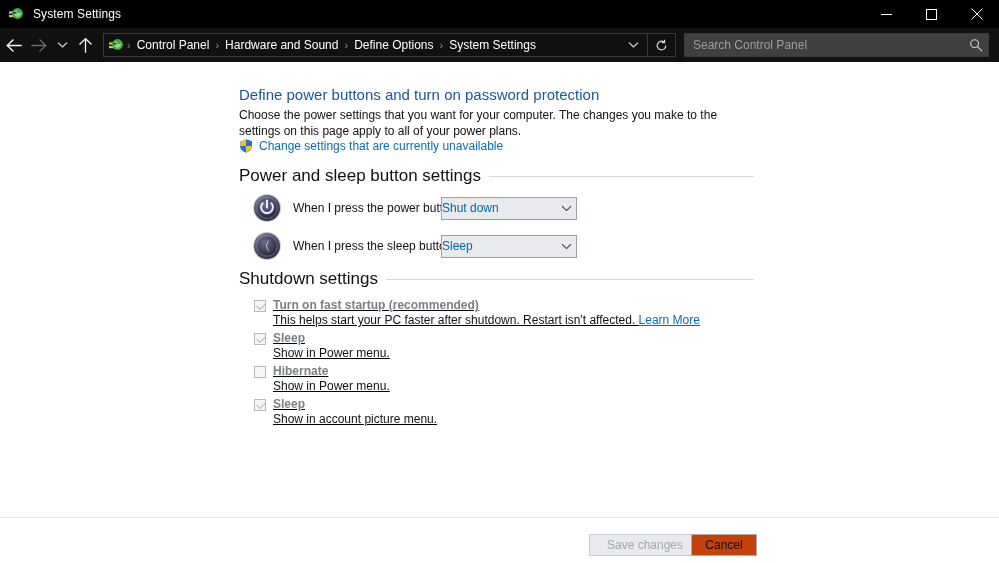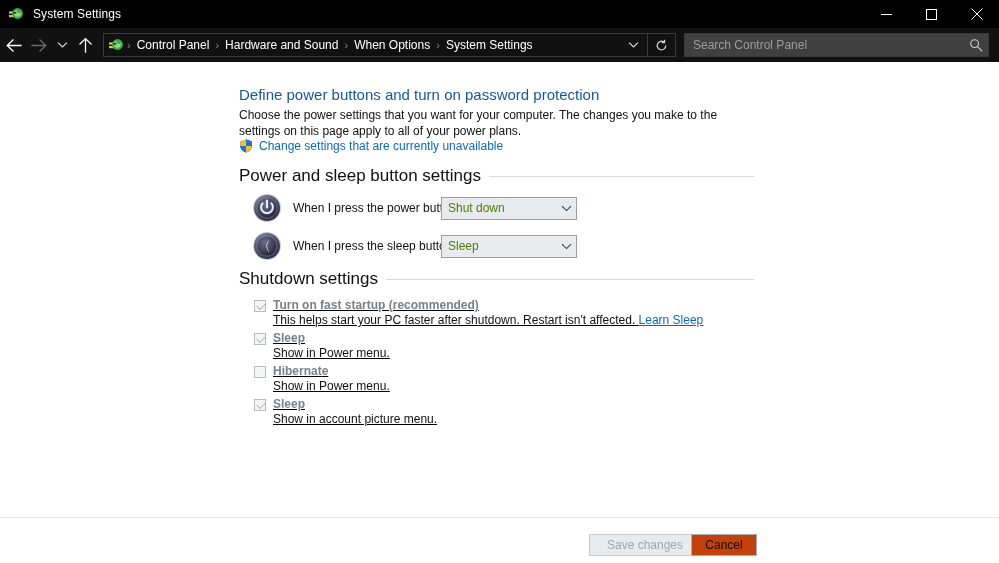--- a/index.html
+++ b/index.html
@@ -157,22 +157,21 @@
   .pwr-icon { width: 30px; height: 30px; flex: none; }
   .row-label {
     font-size: 12px; color: #111111;
     margin-left: 11px; width: 148px; white-space: nowrap;
   }
   .combo {
     width: 136px; height: 23px;
     border: 1px solid #999fa6;
     background: #e8eaed;
     display: flex; align-items: center;
-    font-size: 12px; color: #4d7c0f;
-    padding-left: 6px;
+    font-size: 12px; color: #0369a1;
     position: relative;
   }
   .combo .cb-val { flex: 1 1 auto; white-space: nowrap; }
   .combo .cb-arrow {
     width: 20px; display: flex;
     align-items: center; justify-content: center;
     color: #3d4043;
   }
 
   .chk-item { position: absolute; left: 254px; text-decoration: underline; }
@@ -299,21 +298,21 @@
         <circle cx="9.5" cy="7.5" r="3.3" fill="#8fd888"></circle>
         <path d="M9.5 3.2 L12.6 6.4 L9.5 6.4 Z" fill="#2f8a38"></path>
         <rect x="5.2" y="6.0" width="3.2" height="1.5" fill="#2a2a2a"></rect>
       </svg>
     </div>
     <span class="crumb-sep">›</span>
     <span class="crumb">Control Panel</span>
     <span class="crumb-sep">›</span>
     <span class="crumb">Hardware and Sound</span>
     <span class="crumb-sep">›</span>
-    <span class="crumb">When Options</span>
+    <span class="crumb">Define Options</span>
     <span class="crumb-sep">›</span>
     <span class="crumb">System Settings</span>
     <span id="crumb-spacer"></span>
     <div id="crumb-chevron">
       <svg width="11" height="8" viewBox="0 0 11 8">
         <path d="M1 1.6 L5.5 6 L10 1.6" fill="none" stroke="#d8d8d8" stroke-width="1.2"></path>
       </svg>
     </div>
     <div id="refresh-btn">
       <svg width="13" height="13" viewBox="0 0 13 13">
@@ -417,21 +416,21 @@
     <span class="sh-label">Shutdown settings</span>
     <span class="sh-rule"></span>
   </div>
 
   <div class="chk-item" id="chk-faststartup">
     <div class="chk-line">
       <span class="cbx checked"></span>
       <span class="chk-label">Turn on fast startup (recommended)</span>
     </div>
     <div class="chk-sub">
-      <span>This helps start your PC faster after shutdown. Restart isn't affected. </span><a>Learn Sleep</a>
+      <span>This helps start your PC faster after shutdown. Restart isn't affected. </span><a>Learn More</a>
     </div>
   </div>
 
   <div class="chk-item" id="chk-sleep">
     <div class="chk-line">
       <span class="cbx checked"></span>
       <span class="chk-label">Sleep</span>
     </div>
     <div class="chk-sub">Show in Power menu.</div>
   </div>

